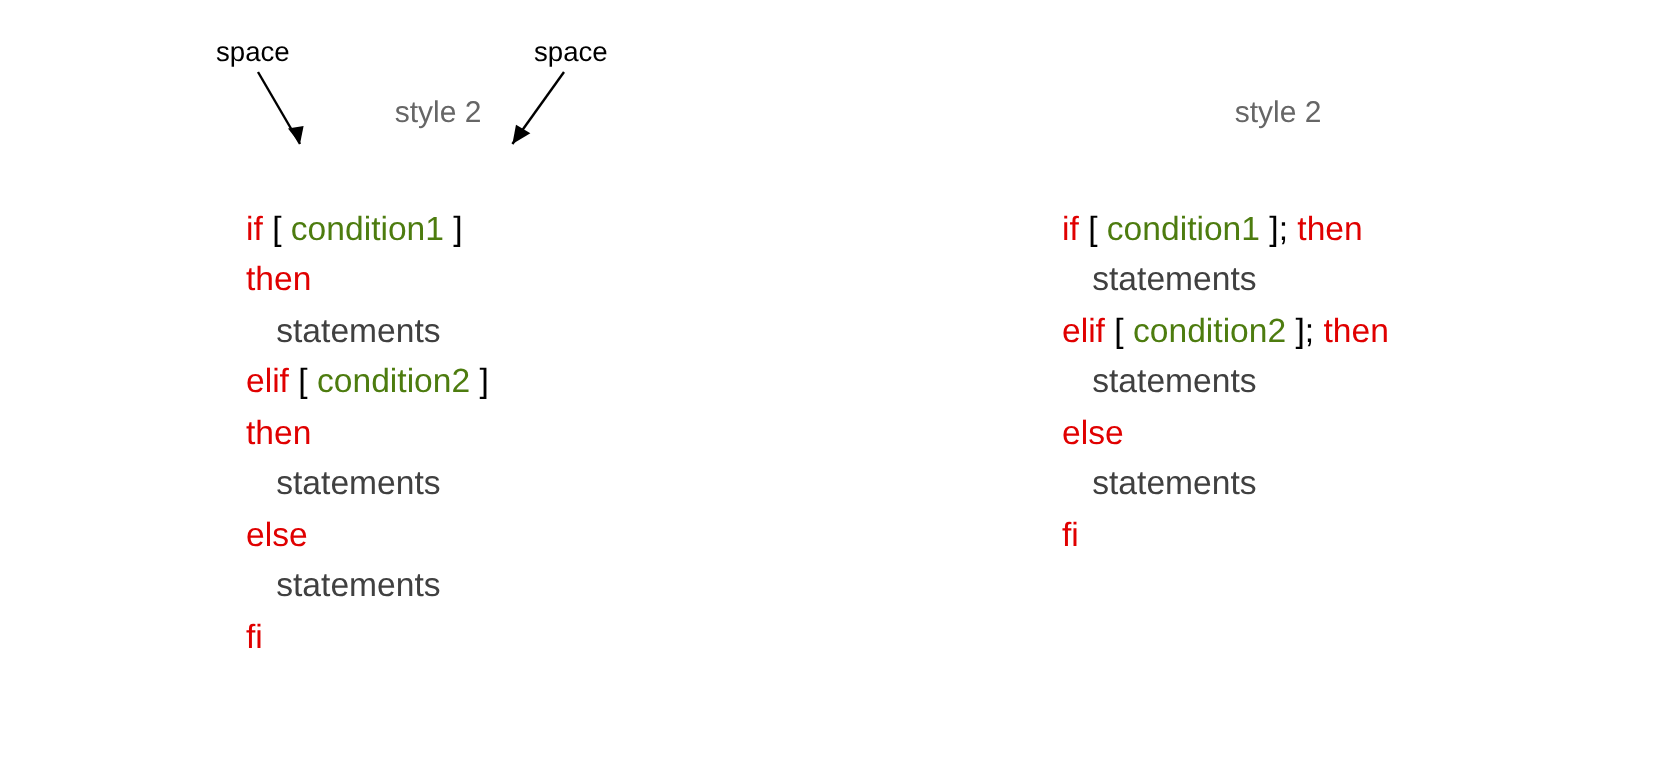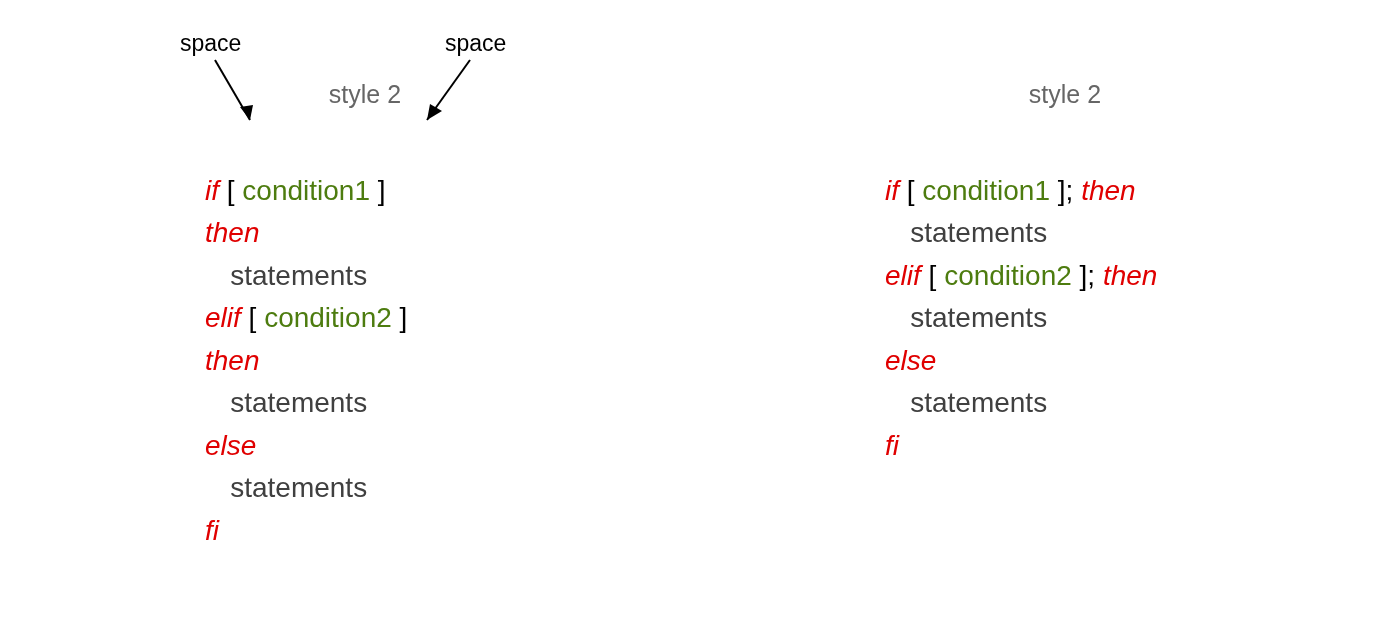--- a/index.html
+++ b/index.html
@@ -19,21 +19,21 @@
     color: #666;
     font-size: 25px;
     text-align: center;
     margin-bottom: 18px;
   }
   .code {
     font-size: 28px;
     line-height: 1.52;
     white-space: pre;
   }
-  .kw  { color: #e00000; font-style: italic; }   
+  .kw  { color: #e00000; }   
   .br  { color: #000; }      
   .cond{ color: #4d7c0f; }   
   .stm { color: #404040; }   
   .annot {
     position: absolute;
     color: #000;
     font-size: 23px;
   }
   svg.arrow {
     position: absolute;

